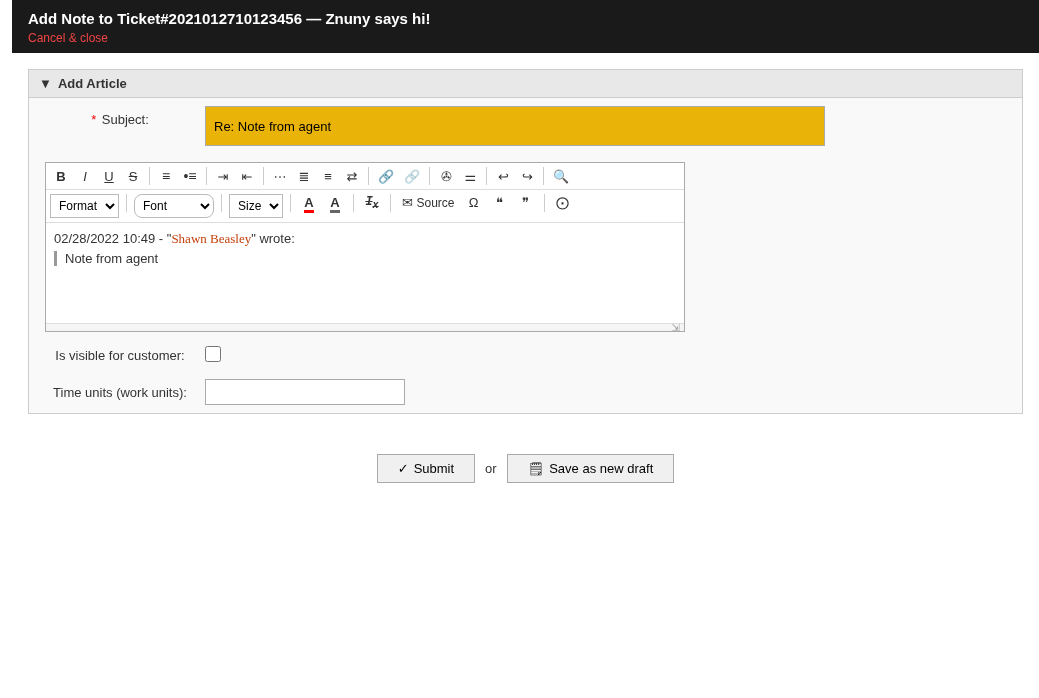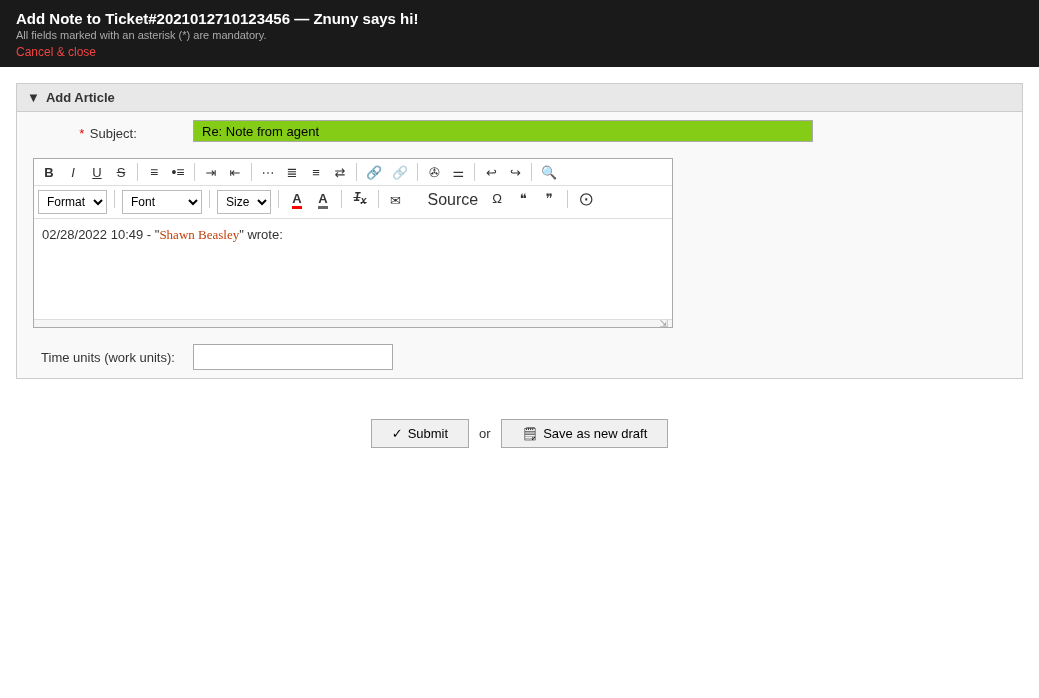--- a/index.html
+++ b/index.html
@@ -6,20 +6,21 @@
     body {
       font-family: Arial, sans-serif;
       font-size: 13px;
       background: #f0f0f0;
       color: #333;
     }
     .page-wrapper {
       width: 1039px;
       min-height: 698px;
       background: #fff;
+      padding-left: 12px;
     }
     .top-header {
       background: #1a1a1a;
       padding: 10px 16px 8px;
     }
     .top-header h1 {
       color: #fff;
       font-size: 15px;
       font-weight: bold;
     }
@@ -76,22 +77,22 @@
     }
     .form-control-wrap {
       flex: 1;
     }
     .subject-input {
       width: 100%;
       max-width: 620px;
       padding: 4px 8px;
       border: 1px solid #aaa;
       font-size: 13px;
-      height: 22px;
-      background: #84cc16;
+      height: 40px;
+      background: #eab308;
     }
     .editor-container {
       border: 1px solid #aaa;
       background: #fff;
       max-width: 640px;
     }
     .toolbar-row1 {
       display: flex;
       align-items: center;
       padding: 4px 4px;
@@ -249,21 +250,20 @@
       border-bottom: 3px solid #666;
     }
   </style>
 </head>
 <body>
 
 <div class="page-wrapper">
 
   <div class="top-header">
     <h1>Add Note to Ticket#2021012710123456 — Znuny says hi!</h1>
-    <div class="mandatory-note">All fields marked with an asterisk (*) are mandatory.</div>
     <a class="cancel-link">Cancel &amp; close</a>
   </div>
 
   <div class="content-area">
     <div class="add-article-section">
 
       <div class="add-article-header">
         <span>▼</span>
         <span>Add Article</span>
       </div>
@@ -309,54 +309,63 @@
               <button class="tb-btn">↪</button>
               <div class="tb-sep"></div>
               <button class="tb-btn">🔍</button>
             </div>
 
             <div class="toolbar-row2">
               <select class="tb-dropdown">
                 <option>Format</option>
               </select>
               <div class="tb-sep"></div>
-              <select class="tb-dropdown" style="min-width:80px;">
+              <select class="tb-dropdown" style="min-width:80px;border-radius:8px;">
                 <option>Font</option>
               </select>
               <div class="tb-sep"></div>
               <select class="tb-dropdown">
                 <option>Size</option>
               </select>
               <div class="tb-sep"></div>
               <button class="tb-btn"><span class="color-a">A</span></button>
               <button class="tb-btn"><span class="color-a2">A</span></button>
               <div class="tb-sep"></div>
               <button class="tb-btn" style="font-style:italic;font-weight:bold;text-decoration:line-through;font-size:12px;font-family:Liberation Mono, monospace;">I<sub>x</sub></button>
               <div class="tb-sep"></div>
-              <button class="tb-btn">✉ <span style="font-size:16px;margin-left:23px;">Source</span></button>
+              <button class="tb-btn">✉ <span style="font-size:12px;">Source</span></button>
               <button class="tb-btn">Ω</button>
               <button class="tb-btn">❝</button>
               <button class="tb-btn">❞</button>
               <div class="tb-sep"></div>
               <button class="tb-btn">⨀</button>
             </div>
 
             <div class="editor-content" contenteditable="true" style="">
               <div class="date-line">
                 02/28/2022 10:49 - "<span class="author-link">Shawn Beasley</span>" wrote:
+              </div>
+              <div class="quote-line">
+                <span>Note from agent</span>
               </div>
             </div>
             <div class="editor-resize">
               <span class="resize-handle">⇲</span>
             </div>
           </div>
         </div>
       </div>
 
 
+      <div class="form-row checkbox-row">
+        <div class="form-label">Is visible for customer:</div>
+        <div class="form-control-wrap">
+          <input type="checkbox" class="checkbox-input" style="">
+        </div>
+      </div>
 
       <div class="form-row">
         <div class="form-label">Time units (work units):</div>
         <div class="form-control-wrap">
           <input type="text" class="time-input" style="">
         </div>
       </div>
 
     </div>
 

